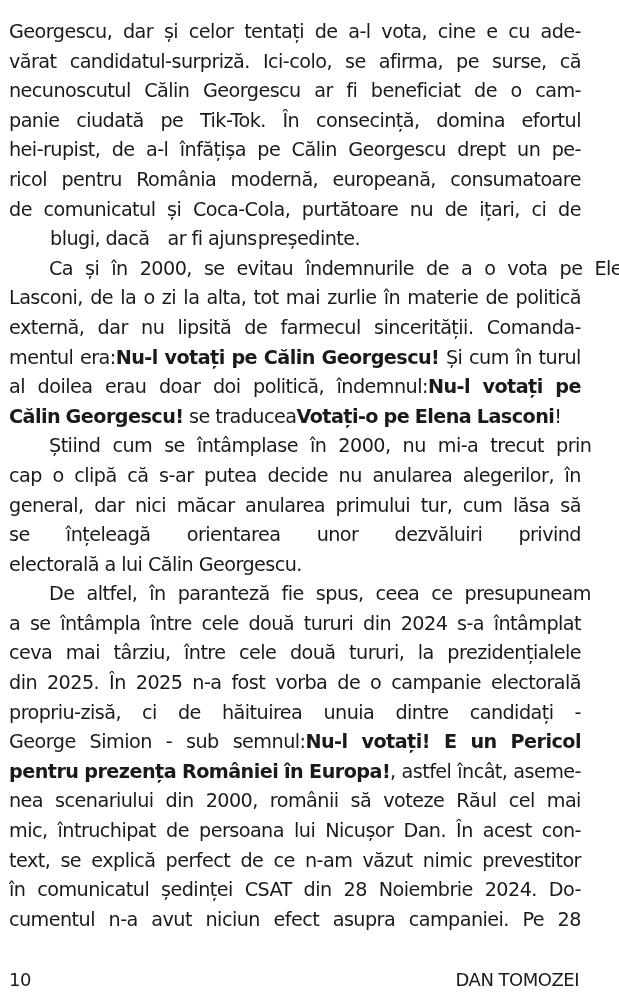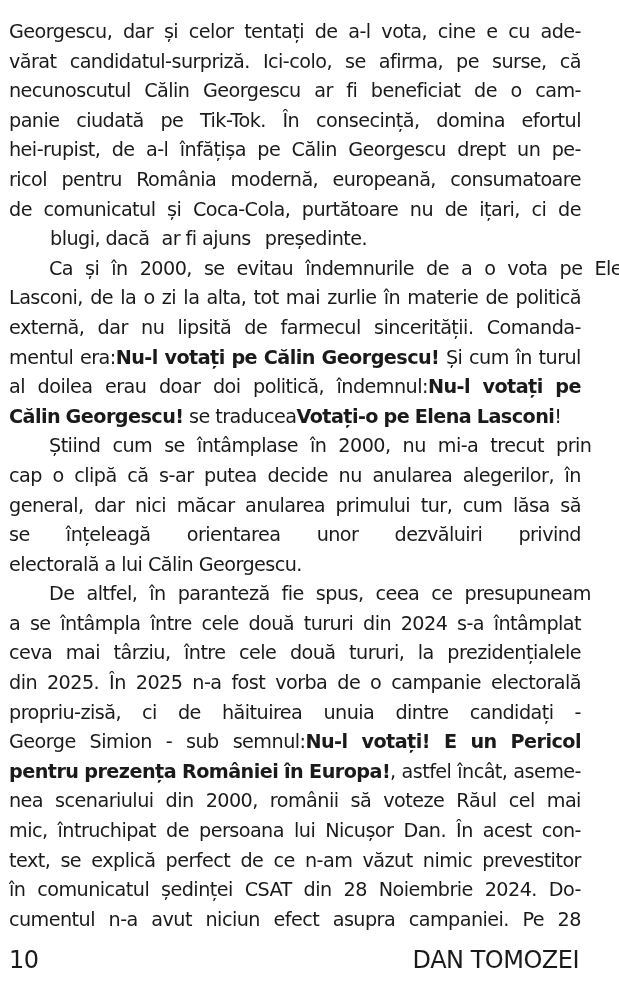--- a/index.html
+++ b/index.html
@@ -41,23 +41,23 @@
     }
     .line .w {
       display: inline-block;
     }
     .line .b {
       font-weight: bold;
     }
     .footer {
       position: absolute;
       left: 9px;
-      top: 946px;
+      top: 969px;
       width: 570px;
-      font-size: 24px;
+      font-size: 18px;
       letter-spacing: -0.5px;
       display: flex;
       justify-content: space-between;
       color: #1a1a1a;
     }
   </style>
 </head>
 <body>
 
 <div class="page" id="page">
@@ -133,24 +133,24 @@
       <span class="w"><span>Coca-Cola,</span></span>
       <span class="w"><span>purtătoare</span></span>
       <span class="w"><span>nu</span></span>
       <span class="w"><span>de</span></span>
       <span class="w"><span>ițari,</span></span>
       <span class="w"><span>ci</span></span>
       <span class="w"><span>de</span></span>
     </div>
     <div class="line last">
       <span class="w" style="margin-right: 5.5px; margin-left: 41px;"><span>blugi,</span></span>
-      <span class="w" style="margin-right: 12px;"><span>dacă</span></span>
+      <span class="w" style="margin-right: 18px;"><span>dacă</span></span>
       <span class="w" style="margin-right: 5.5px;"><span>ar</span></span>
       <span class="w" style="margin-right: 5.5px;"><span>fi</span></span>
-      <span class="w" style="margin-right: 14px;"><span>ajuns</span></span>
+      <span class="w" style="margin-right: 1px;"><span>ajuns</span></span>
       <span class="w"><span>președinte.</span></span>
     </div>
     <div class="line indent">
       <span class="w"><span>Ca</span></span>
       <span class="w"><span>și</span></span>
       <span class="w"><span>în</span></span>
       <span class="w"><span>2000,</span></span>
       <span class="w"><span>se</span></span>
       <span class="w"><span>evitau</span></span>
       <span class="w"><span>îndemnurile</span></span>

